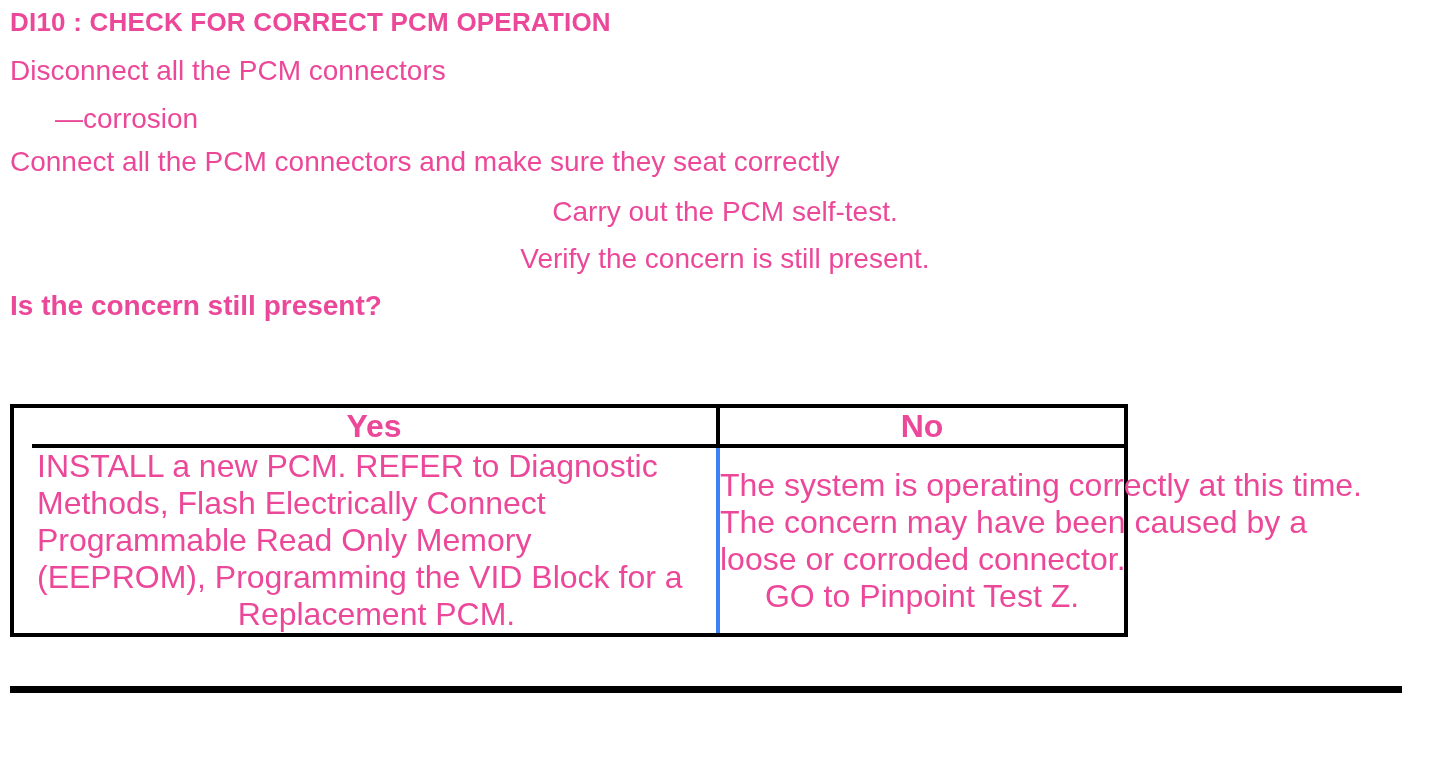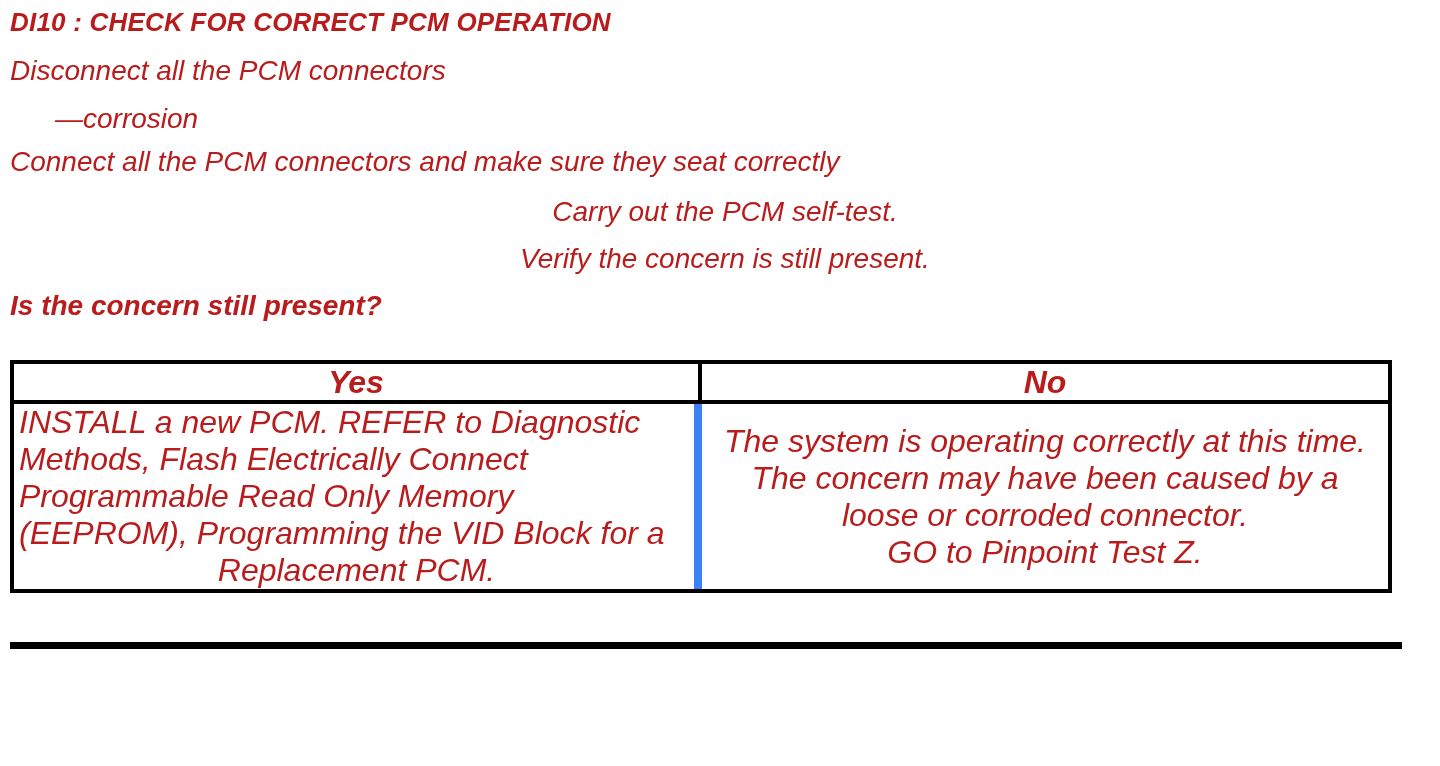--- a/index.html
+++ b/index.html
@@ -7,24 +7,23 @@
     padding: 0;
     background: #ffffff;
   }
   .page {
     position: relative;
     box-sizing: border-box;
     width: 1440px;
     height: 766px;
     padding: 8px 0 0 10px;
     background: #ffffff;
-    color: #b91c1c;
+    color: #ec4899;
     font-family: "Liberation Sans", "DejaVu Sans", sans-serif;
     overflow: hidden;
-    font-style: italic;
   }
   .title {
     margin: 0 0 16px 0;
     font-size: 26px;
     line-height: 28px;
     font-weight: 700;
     letter-spacing: 0.2px;
   }
   .step {
     margin: 0;
@@ -39,23 +38,24 @@
   .mb13 { margin-bottom: 13px; }
   .mb10 { margin-bottom: 10px; text-align: center; }
   .indent { padding-left: 45px; }
   .bold { font-weight: 700; }
 
   table.decision {
     border-collapse: separate;
     border-spacing: 0;
     table-layout: fixed;
     box-sizing: border-box;
-    width: 1382px;
-    margin-top: 36px;
+    width: 1118px;
+    margin-top: 80px;
     border: 4px solid #000000;
+    padding-left: 18px;
   }
   table.decision th {
     box-sizing: content-box;
     height: 36px;
     padding: 0;
     border-bottom: 4px solid #000000;
     font-size: 32px;
     line-height: 36px;
     font-weight: 700;
     text-align: center;
@@ -64,21 +64,21 @@
   table.decision th.col-yes { border-right: 4px solid #000000; width: 684px; }
   table.decision td {
     box-sizing: content-box;
     height: 184px;
     padding: 0;
     font-size: 32px;
     line-height: 37px;
     vertical-align: middle;
   }
   table.decision td.cell-yes {
-    border-right: 8px solid #3b82f6;
+    border-right: 4px solid #3b82f6;
     padding-left: 5px;
     text-align: left;
   }
   table.decision td.cell-no { text-align: center; }
   .cellline { white-space: nowrap; }
   .cellline.centered { text-align: center; }
 
   .bottom-rule {
     width: 1392px;
     height: 7px;

